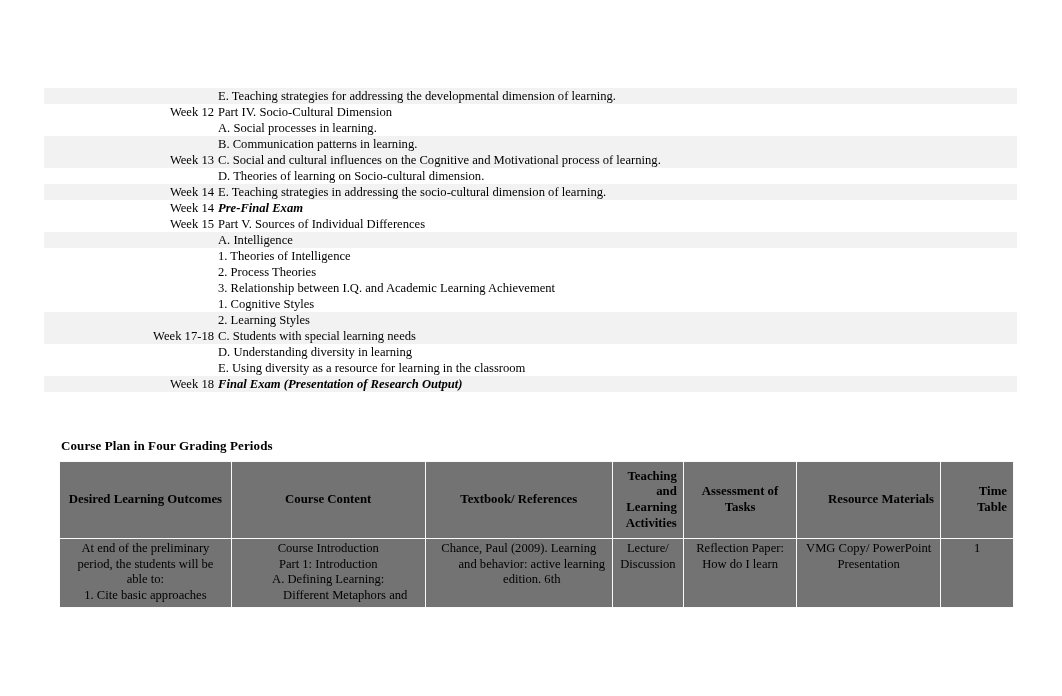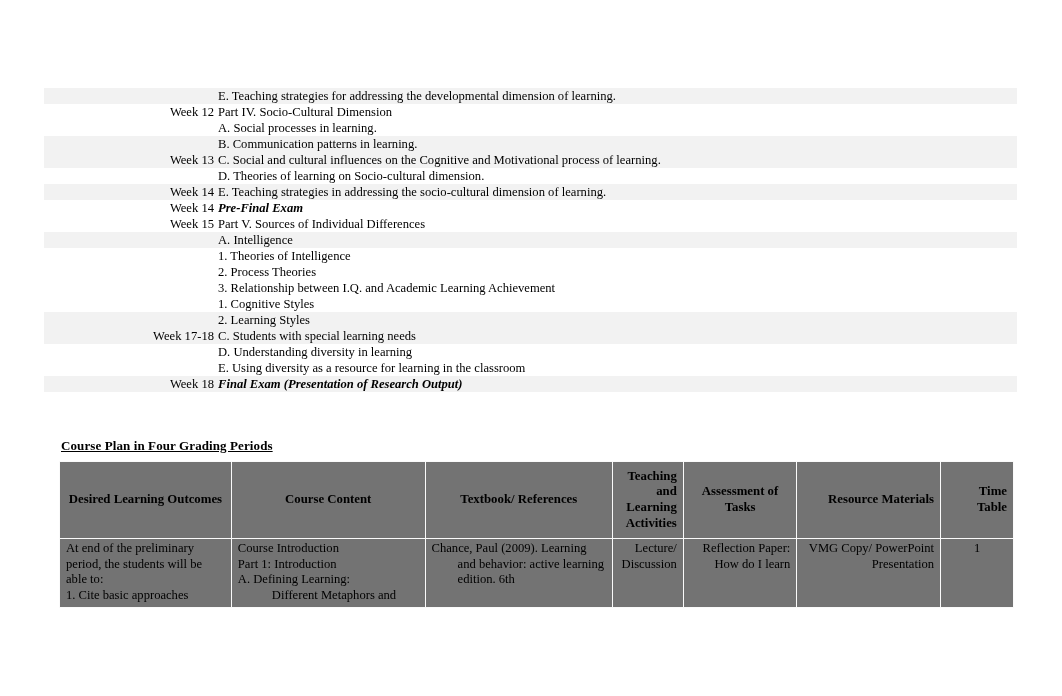--- a/index.html
+++ b/index.html
@@ -64,21 +64,20 @@
 
   
   .section-title {
     position: absolute;
     left: 61px;
     top: 437px;
     font-size: 13px;
     font-weight: bold;
     line-height: 17px;
     letter-spacing: 0.1px;
-    text-decoration: underline;
   }
 
   
   .plan-wrap {
     position: absolute;
     left: 59px;
     top: 461px;
     width: 955px;
   }
   table.plan {
@@ -106,20 +105,21 @@
     text-align: center;
     height: 72px;
     vertical-align: middle;
     font-size: 12.8px;
     line-height: 15.6px;
   }
   table.plan th.narrow { text-align: right; }
   table.plan td.body {
     height: 64px;
     font-weight: normal;
+    text-align: center;
   }
   td.al { text-align: left; }
   td.ar { text-align: right; }
   td.ac { text-align: center; }
 
   .hang { padding-left: 26px; text-indent: -26px; }
   .indent1 { padding-left: 17px; text-indent: -17px; }
   .indent2 { padding-left: 34px; }
 
   

